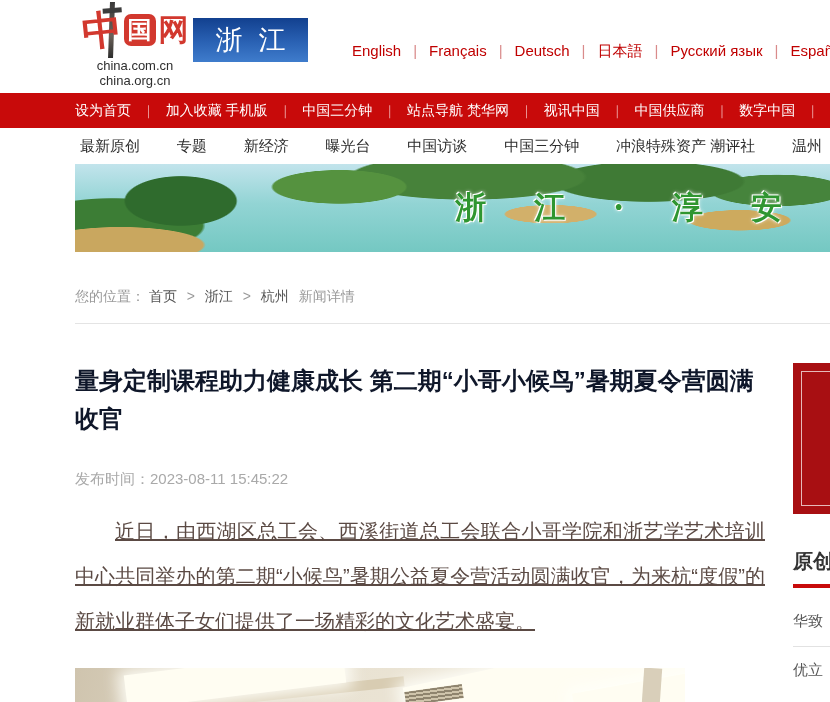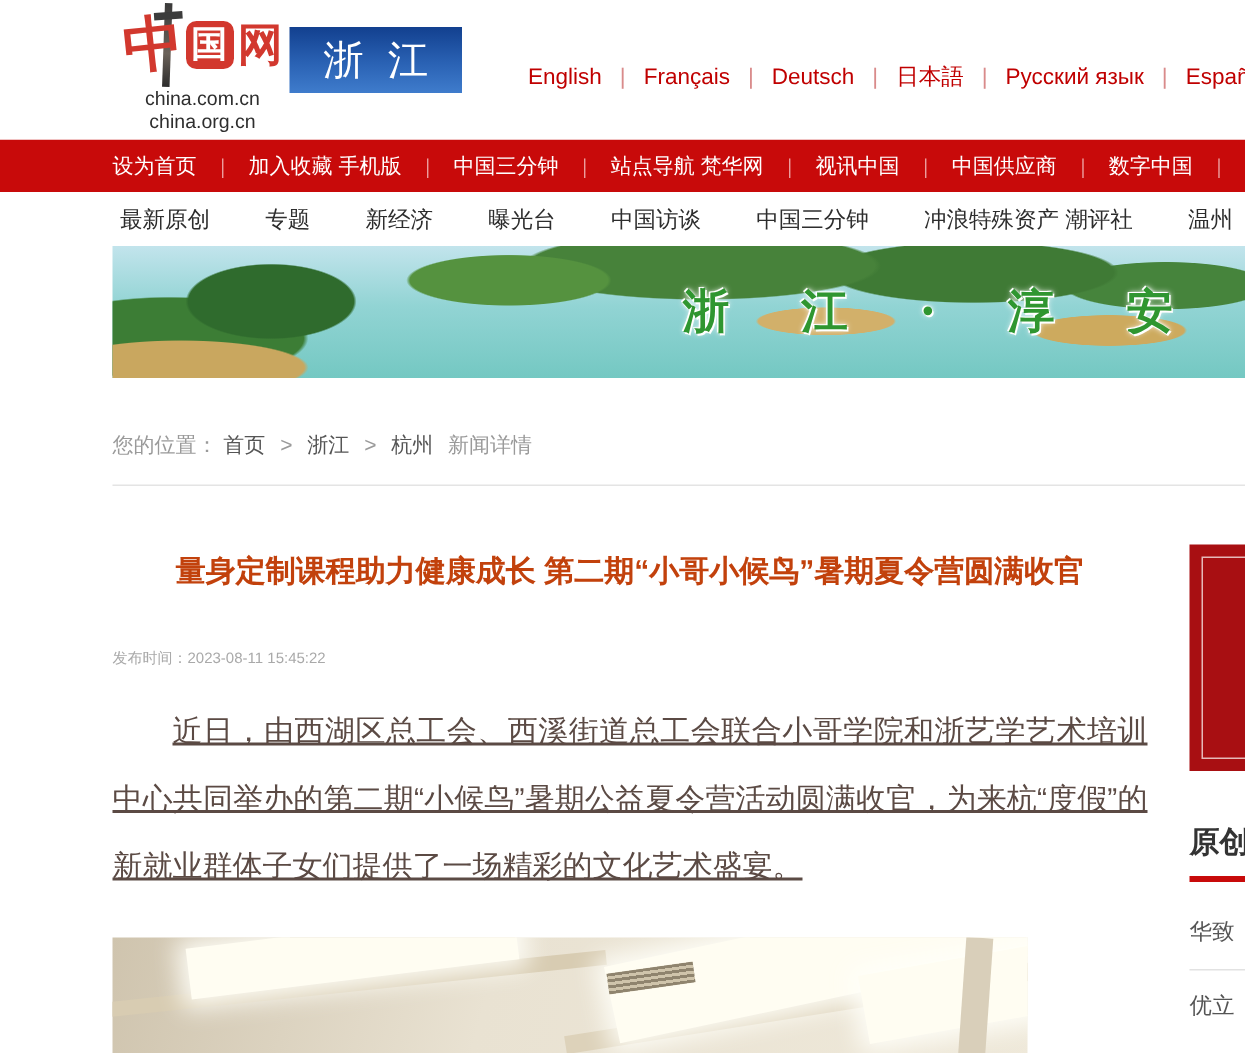--- a/index.html
+++ b/index.html
@@ -65,23 +65,23 @@
 
   
   .crumb { margin:36px 0 0 75px; font-size:14px; color:#9a9a9a; }
   .crumb .link { color:#555; cursor:pointer; }
   .crumb .sep { color:#9a9a9a; margin:0 6px; }
   .crumb .current { color:#9a9a9a; margin-left:6px; }
   .crumb-divider { margin:17px 0 0 75px; width:755px; border-top:1px solid #e4e4e4; }
 
   
   .main { margin-left:75px; width:690px; }
-  .art-title { margin-top:38px; font-size:20px; font-weight:bold; color:#c2410c;
-               line-height:38px; word-break:break-all;text-align:center; }
-  .art-time { margin-top:32px; font-size:10px; color:#a9a9a9; }
+  .art-title { margin-top:38px; font-size:24px; font-weight:bold; color:#0f172a;
+               line-height:38px; word-break:break-all; }
+  .art-time { margin-top:32px; font-size:15px; color:#a9a9a9; }
   .art-para { margin-top:20px; font-size:20px; color:#5b4a44; line-height:45px;
               text-indent:2em; text-align:justify; word-break:break-all;text-decoration:underline; }
   .art-photo { position:relative; margin-top:24px; width:610px; height:150px; overflow:hidden;
                background:linear-gradient(105deg,#cfc4ae 0%,#e9e2d2 40%,#efe9da 100%); }
   .ph-panel { position:absolute; background:#fffdf2; box-shadow:0 0 16px 6px rgba(255,255,250,.9); }
   .ph-p1 { left:50px; top:-6px; width:220px; height:34px; transform:rotate(-7deg); }
   .ph-p2 { left:330px; top:-10px; width:280px; height:52px; transform:rotate(-12deg); }
   .ph-p3 { right:-20px; top:14px; width:130px; height:46px; transform:rotate(-10deg); }
   .ph-beam1 { position:absolute; left:-10px; top:26px; width:340px; height:10px; background:#d8ccb2; transform:rotate(-6deg); }
   .ph-beam2 { position:absolute; left:300px; top:40px; width:330px; height:12px; background:#ddd2ba; transform:rotate(-9deg); }

